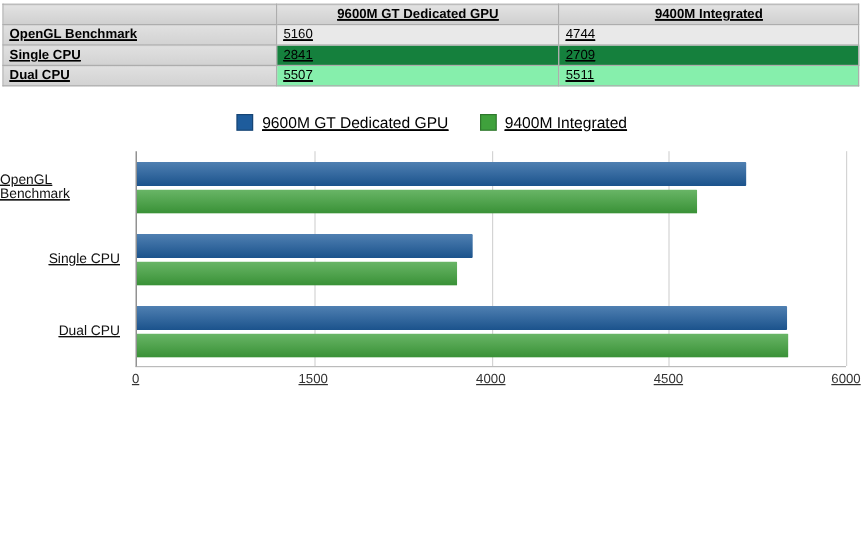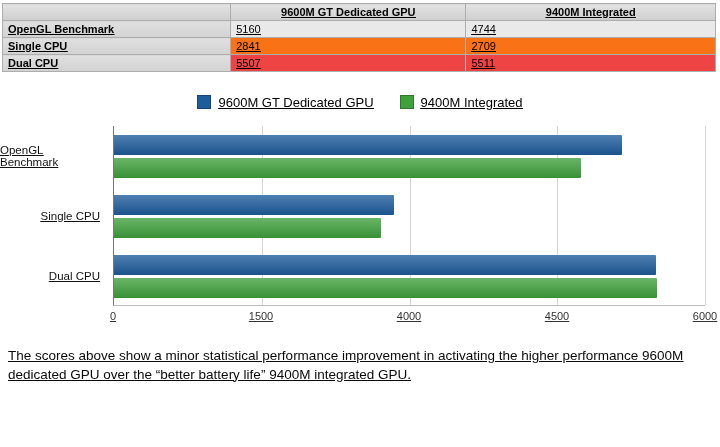--- a/index.html
+++ b/index.html
@@ -22,22 +22,22 @@
   .score-table th {
     background:linear-gradient(#e2e2e2,#cfcfcf);
     font-weight:bold; text-align:center;
   }
   .score-table td.row-label {
     background:linear-gradient(#e0e0e0,#d2d2d2);
     font-weight:bold; text-align:left;
   }
   .score-table td.val { text-align:left; }
   .score-table tr.r0 td.val { background:#e9e9e9; }
-  .score-table tr.r1 td.val { background:#f97316; }
-  .score-table tr.r2 td.val { background:#ef4444; }
+  .score-table tr.r1 td.val { background:#15803d; }
+  .score-table tr.r2 td.val { background:#86efac; }
 
   
   .chart { position:absolute; top:92px; left:0; width:720px; }
   .legend {
     display:flex; justify-content:center; align-items:center;
     gap:26px; font-size:13px; height:20px;
   }
   .legend-item { display:flex; align-items:center; gap:7px; }
   .swatch { width:14px; height:14px; display:inline-block; border:1px solid rgba(0,0,0,.25); }
 
@@ -157,14 +157,13 @@
       <span class="tick-label" style="left: 0%;">0</span>
       <span class="tick-label" style="left: 25%; text-align: right;">1500</span>
       <span class="tick-label" style="left: 50%;">4000</span>
       <span class="tick-label" style="left: 75%;">4500</span>
       <span class="tick-label" style="left: 100%;">6000</span>
     </div>
   </div>
 </div>
 
 <div class="notes">
-  <p>The scores above show a minor statistical performance improvement in activating the higher performance 9600M dedicated GPU over the “better battery life” 9400M integrated GPU.</p>
 </div>
 
 </body></html>

